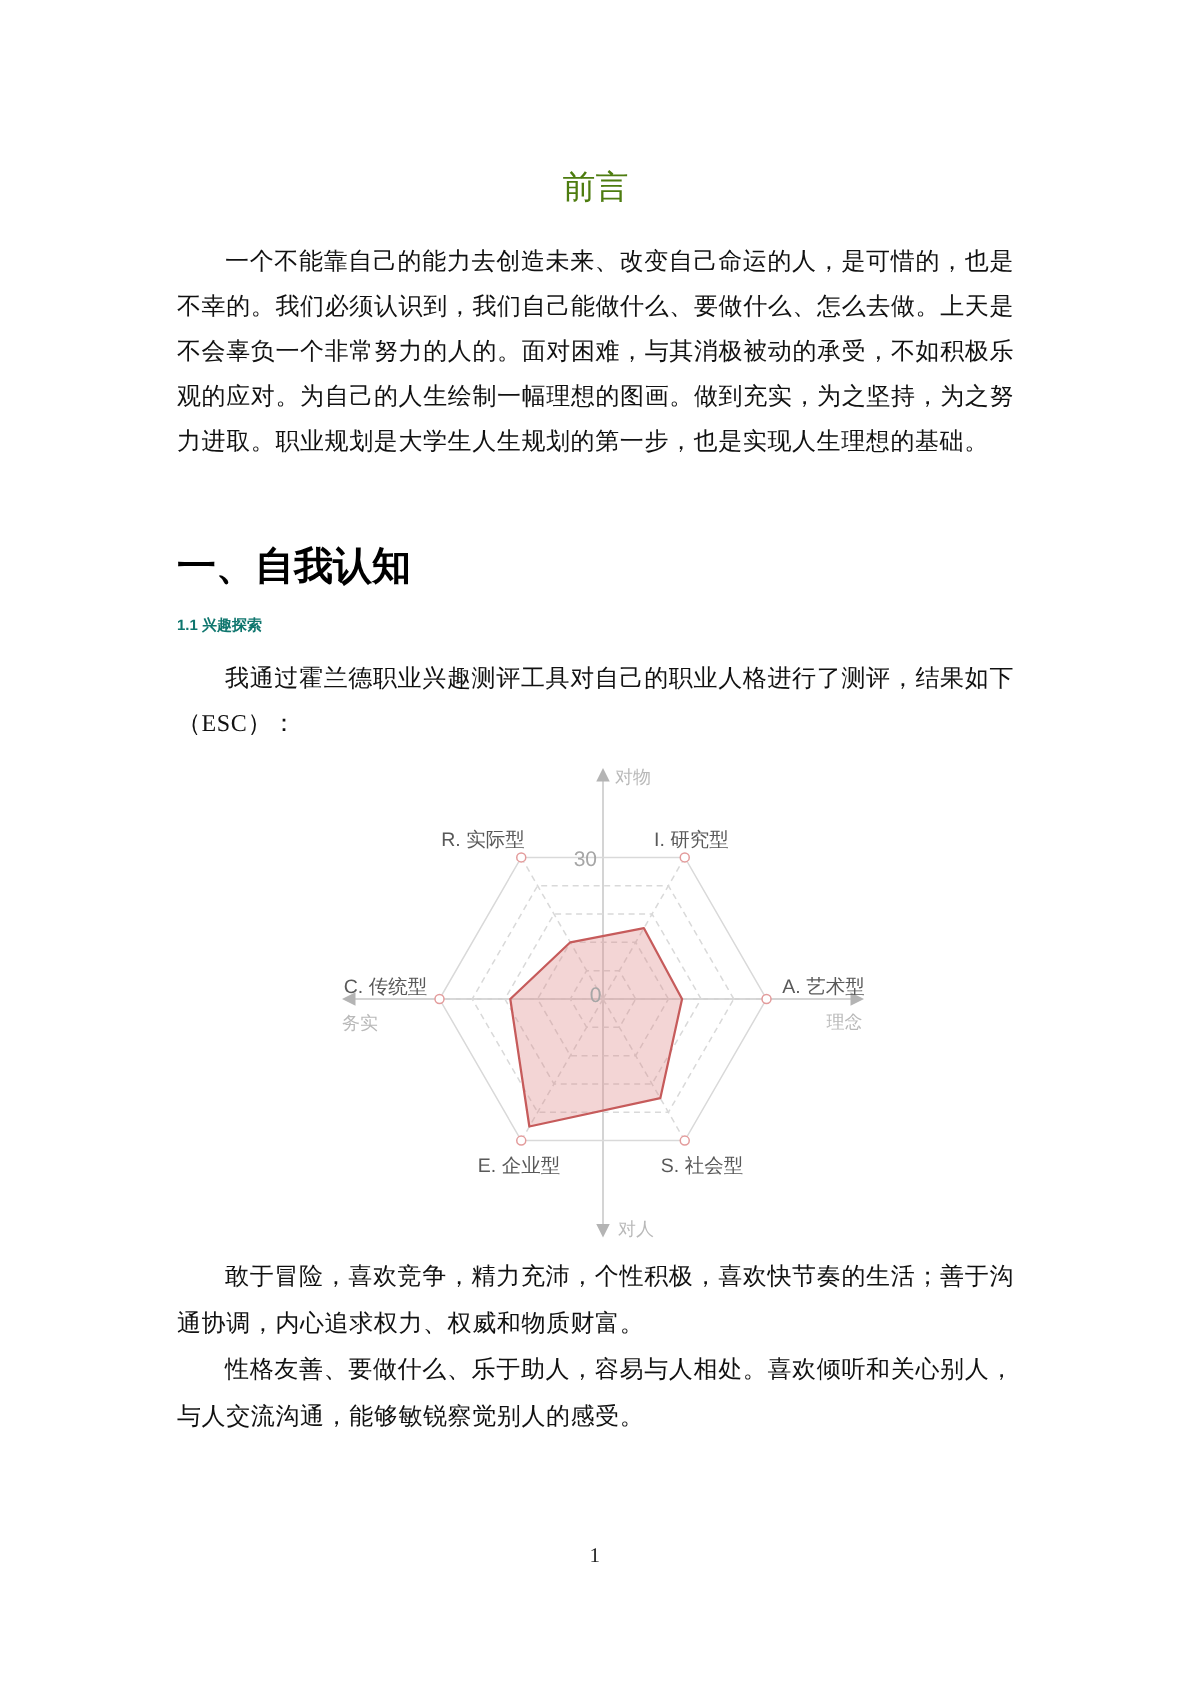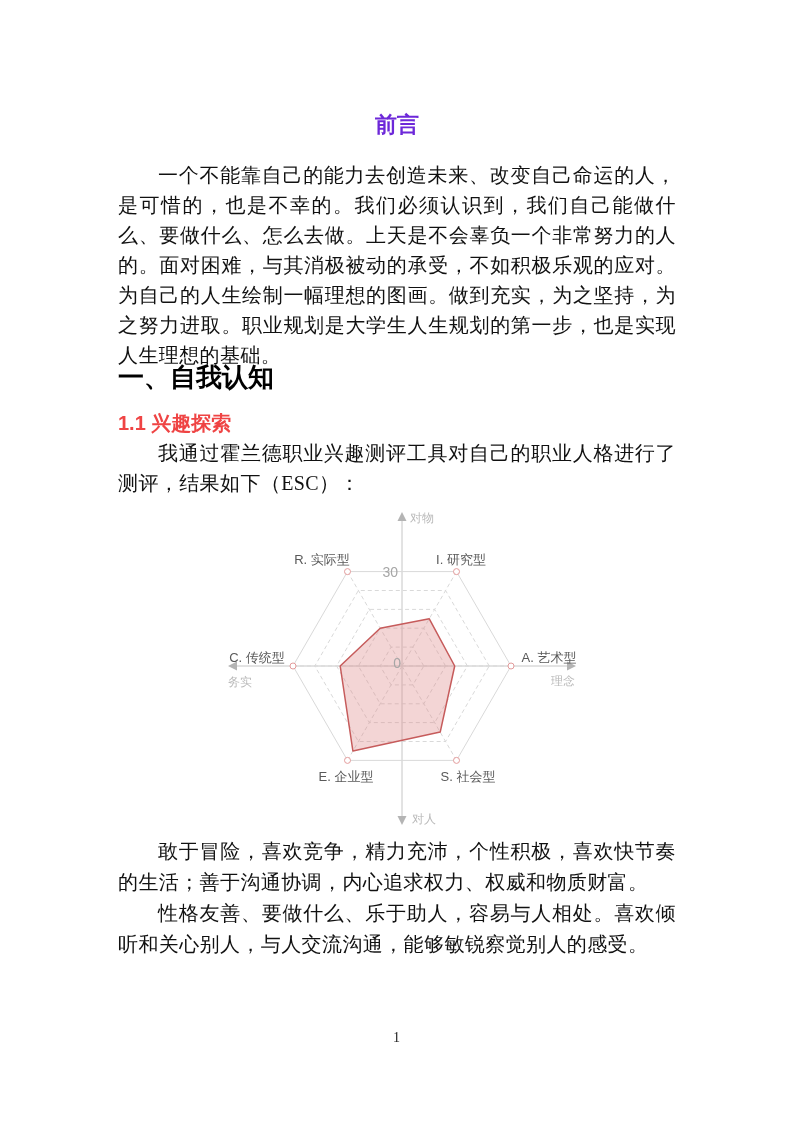--- a/index.html
+++ b/index.html
@@ -5,36 +5,36 @@
   html,body{margin:0;padding:0;background:#888;}
   .page{
     position:relative;width:793px;height:1122px;margin:0 auto;
     background:#ffffff;overflow:hidden;
     font-family:"Liberation Serif","DejaVu Serif",serif;color:#1a1a1a;
   }
   .abs{position:absolute;}
   .doc-title{
     left:118px;width:558px;top:110px;text-align:center;
     font-family:"Liberation Sans","DejaVu Sans",sans-serif;
-    font-size:22px;font-weight:bold;color:#6d28d9;
+    font-size:22px;font-weight:normal;color:#4d7c0f;
   }
   .body-par{
-    left:118px;width:558px;font-size:20px;line-height:30px;
+    left:118px;width:558px;font-size:16px;line-height:30px;
     letter-spacing:0.4px;text-align:justify;color:#111;margin:0;
   }
   .body-par.indent{text-indent:2em;}
   .h-main{
     left:118px;width:558px;top:360px;
     font-family:"Liberation Sans","DejaVu Sans",sans-serif;
     font-size:26px;font-weight:bold;color:#000;
   }
   .h-sub{
     left:118px;width:558px;top:410px;
     font-family:"Liberation Sans","DejaVu Sans",sans-serif;
-    font-size:20px;font-weight:bold;color:#ef4444;
+    font-size:10px;font-weight:bold;color:#0f766e;
   }
   .chart-wrap{left:222px;top:505px;width:360px;height:330px;}
   .analysis p{margin:0;}
   .page-number{
     left:0;width:100%;top:1030px;text-align:center;
     font-size:14px;color:#222;
   }
   
   .axis{stroke:#c6c6c6;stroke-width:1;}
   .ah{fill:#b4b4b4;}

